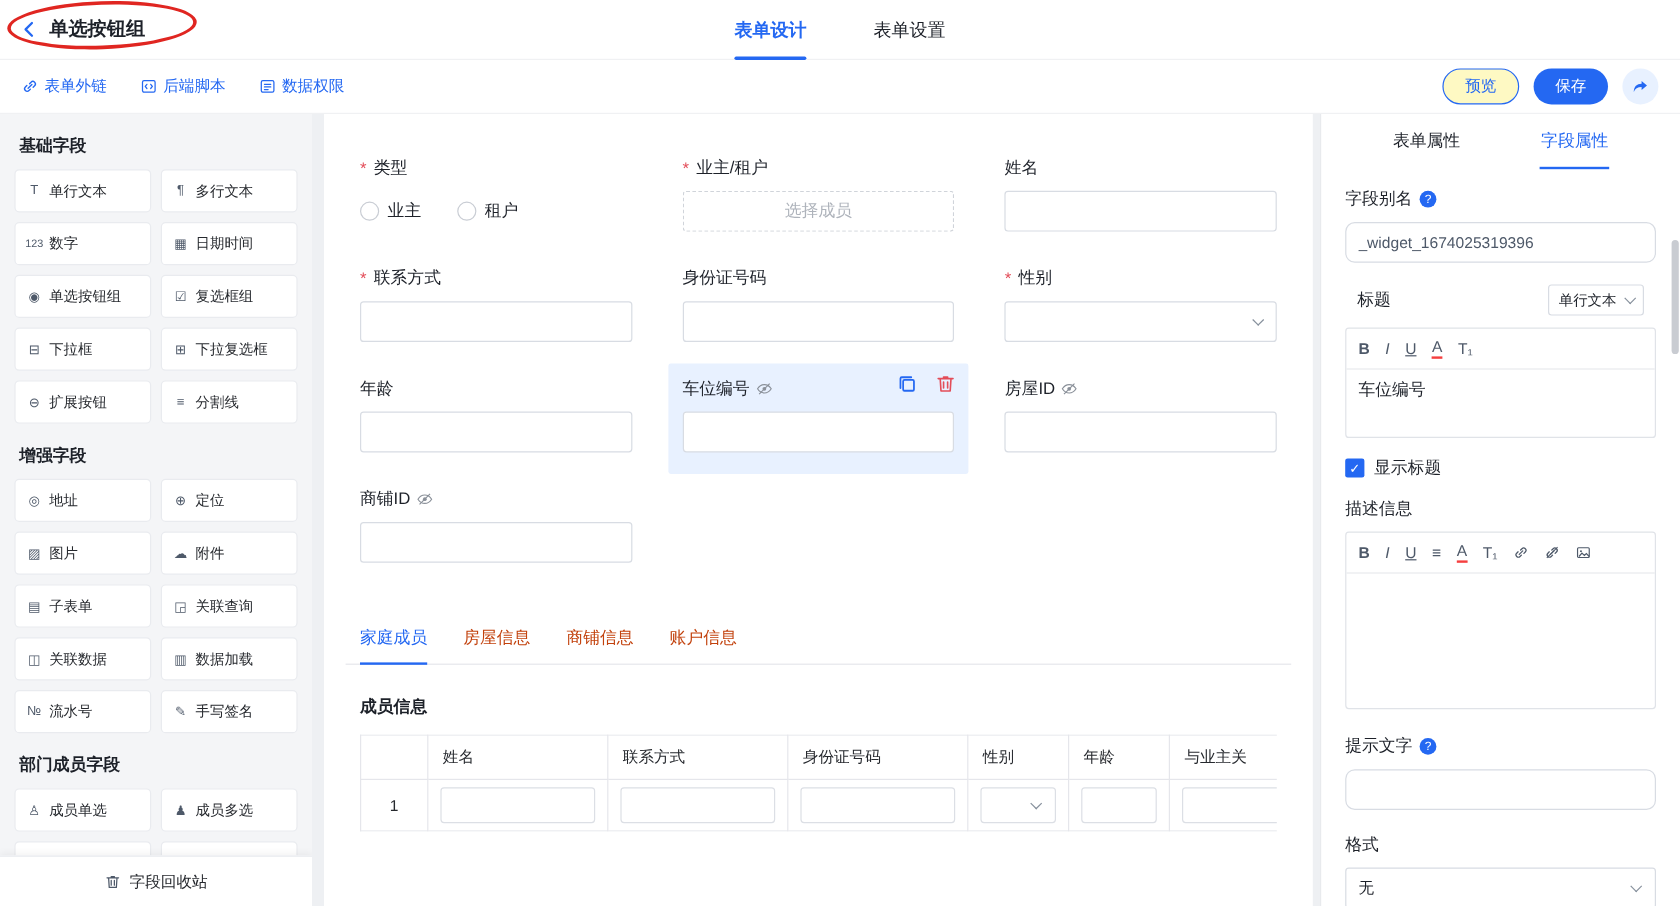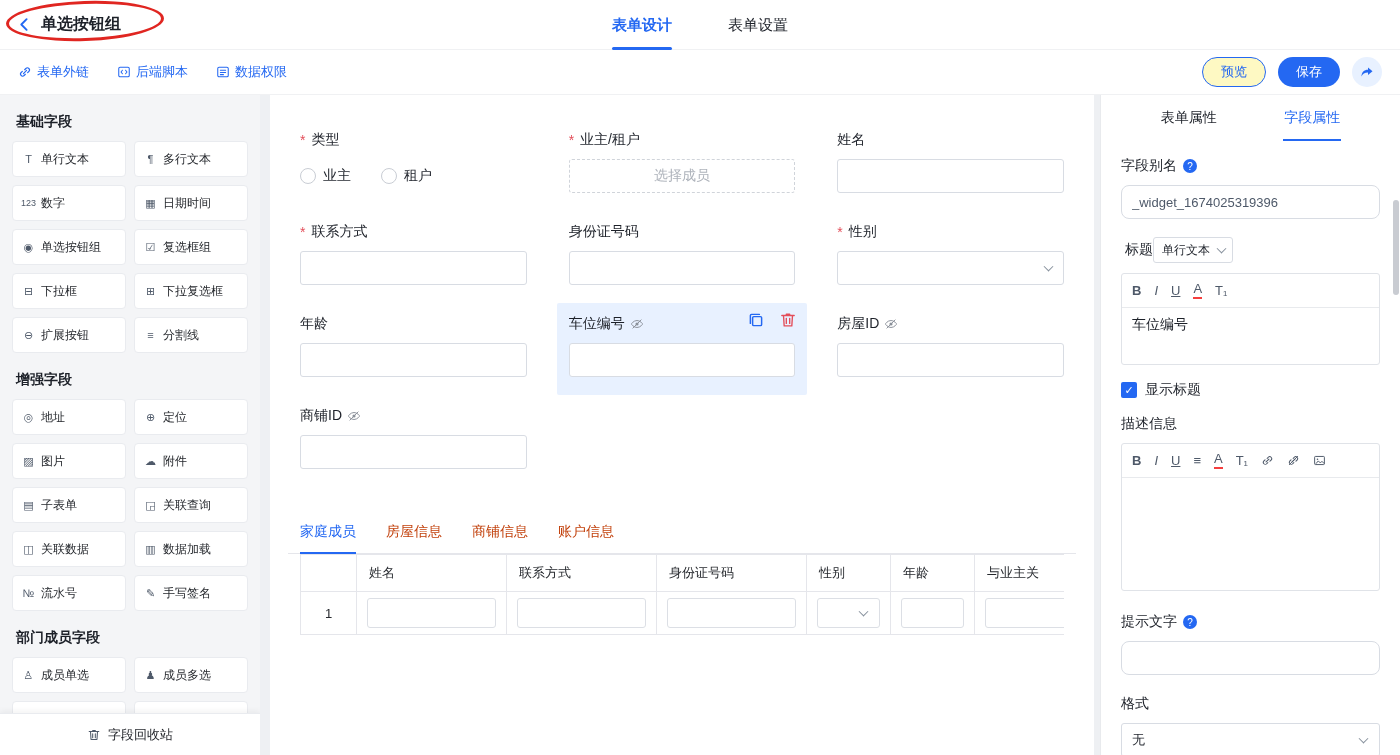--- a/index.html
+++ b/index.html
@@ -114,21 +114,21 @@
                font-size:14px; cursor:pointer; position:relative; color:#1d2129; }
   .panel-tab.active { color:#2468f2; }
   .panel-tab.active::after { content:""; position:absolute; bottom:0; left:50%;
                              transform:translateX(-50%); width:58px; height:2px; background:#2468f2; }
   .plabel { display:flex; align-items:center; gap:6px; font-size:14px; font-weight:500;
             margin:16px 0 10px; }
   .help { width:14px; height:14px; border-radius:50%; background:#2468f2; color:#fff;
           font-size:10px; display:inline-flex; align-items:center; justify-content:center; cursor:pointer; }
   .pinput { width:100%; height:34px; border:1px solid #d8dce3; border-radius:8px; padding:0 10px;
             font-size:13px; color:#4e5969; outline:none; font-family:inherit; background:#fff; }
-  .title-row { display:flex; align-items:center; margin:18px 4px 10px; }
+  .title-row { display:flex; align-items:center; justify-content:space-between; margin:18px 10px 10px; }
   .type-select { height:26px; border:1px solid #d8dce3; border-radius:3px; display:flex;
                  align-items:center; padding:0 22px 0 8px; font-size:12px; cursor:pointer; position:relative; }
   .type-select .caret { right:7px; }
   .editor { border:1px solid #e0e3e8; border-radius:3px; }
   .editor-toolbar { height:34px; display:flex; align-items:center; gap:13px; padding:0 10px;
                     border-bottom:1px solid #e8eaed; color:#4e5969; font-size:13px; }
   .et { cursor:pointer; }
   .et.b { font-weight:700; }
   .et.i { font-style:italic; }
   .et.u { text-decoration:underline; }
@@ -441,20 +441,21 @@
         <div class="fcell"></div>
       </div>
 
       <div class="subtabs">
         <span class="subtab active">家庭成员</span>
         <span class="subtab">房屋信息</span>
         <span class="subtab">商铺信息</span>
         <span class="subtab">账户信息</span>
       </div>
 
+      <div class="subform-title">成员信息</div>
 
       <div class="tablewrap">
         <table>
           <colgroup>
             <col style="width:56px">
               <col style="width:150px">
               <col style="width:150px">
             <col style="width:150px">
               <col style="width:84px">
               <col style="width:84px">

